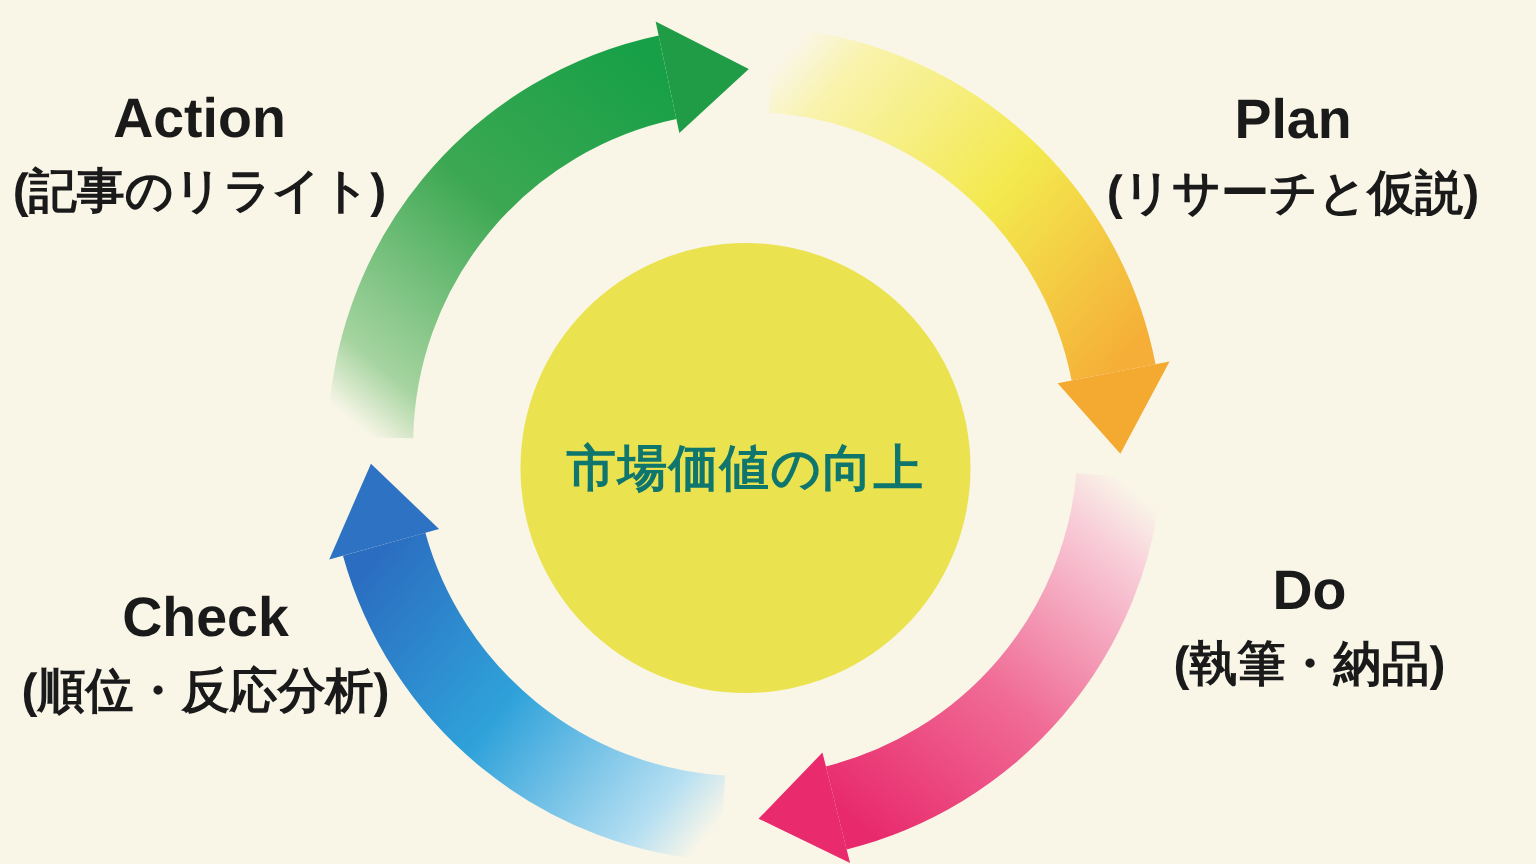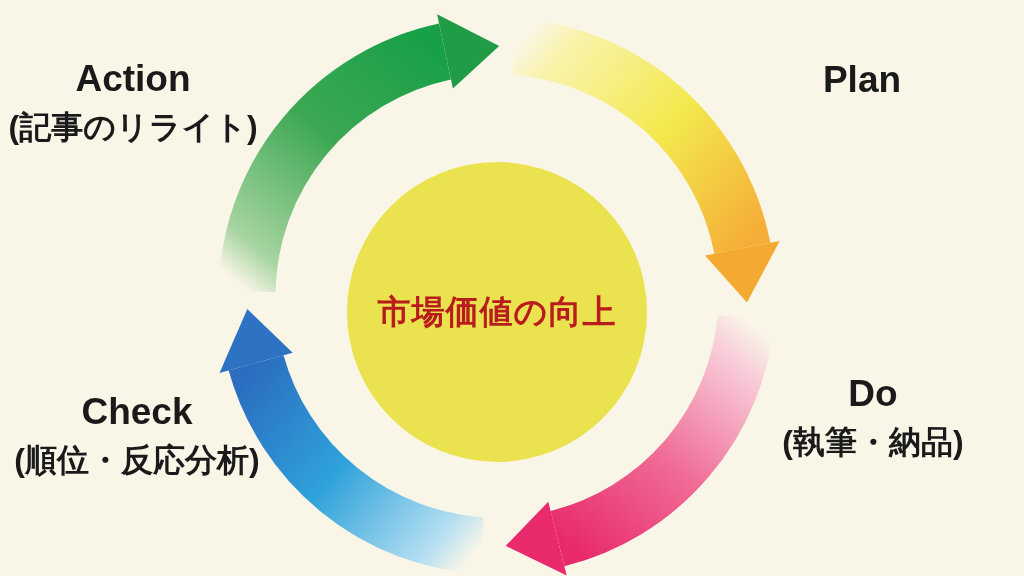--- a/index.html
+++ b/index.html
@@ -86,26 +86,27 @@
       <path d="M 514.4 46.6 A 250 250 0 0 1 742.4 248.3" fill="none" stroke="url(#g-plan)" stroke-width="57"></path>
       <path d="M 705.1 255.5 L 746.9 302.5 L 779.7 241.0 Z" fill="#F4A930"></path>
       <path d="M 746.0 317.8 A 250 250 0 0 1 557.5 538.6" fill="none" stroke="url(#g-do)" stroke-width="57"></path>
       <path d="M 548.3 501.7 L 505.7 545.8 L 566.7 575.4 Z" fill="#E92A6C"></path>
       <path d="M 481.7 545.5 A 250 250 0 0 1 256.1 362.8" fill="none" stroke="url(#g-check)" stroke-width="57"></path>
       <path d="M 292.7 352.7 L 247.3 309.1 L 219.5 373.0 Z" fill="#2E72C3"></path>
       <path d="M 247.0 291.6 A 250 250 0 0 1 445.0 51.5" fill="none" stroke="url(#g-action)" stroke-width="57"></path>
       <path d="M 452.9 88.6 L 499.2 46.0 L 437.1 14.3 Z" fill="#1F9C45"></path>
     </svg>
 
-  <div class="center-circle" style="background: rgb(235, 226, 80); color: #b91c1c;">
+  <div class="center-circle" style="background: rgb(235, 226, 80); color: #0f766e;">
     <span>市場価値の向上</span>
   </div>
 
   <div class="label plan">
     <div class="en">Plan</div>
+    <div class="jp">(リサーチと仮説)</div>
   </div>
 
   <div class="label do">
     <div class="en">Do</div>
     <div class="jp">(執筆・納品)</div>
   </div>
 
   <div class="label check">
     <div class="en">Check</div>
     <div class="jp">(順位・反応分析)</div>

